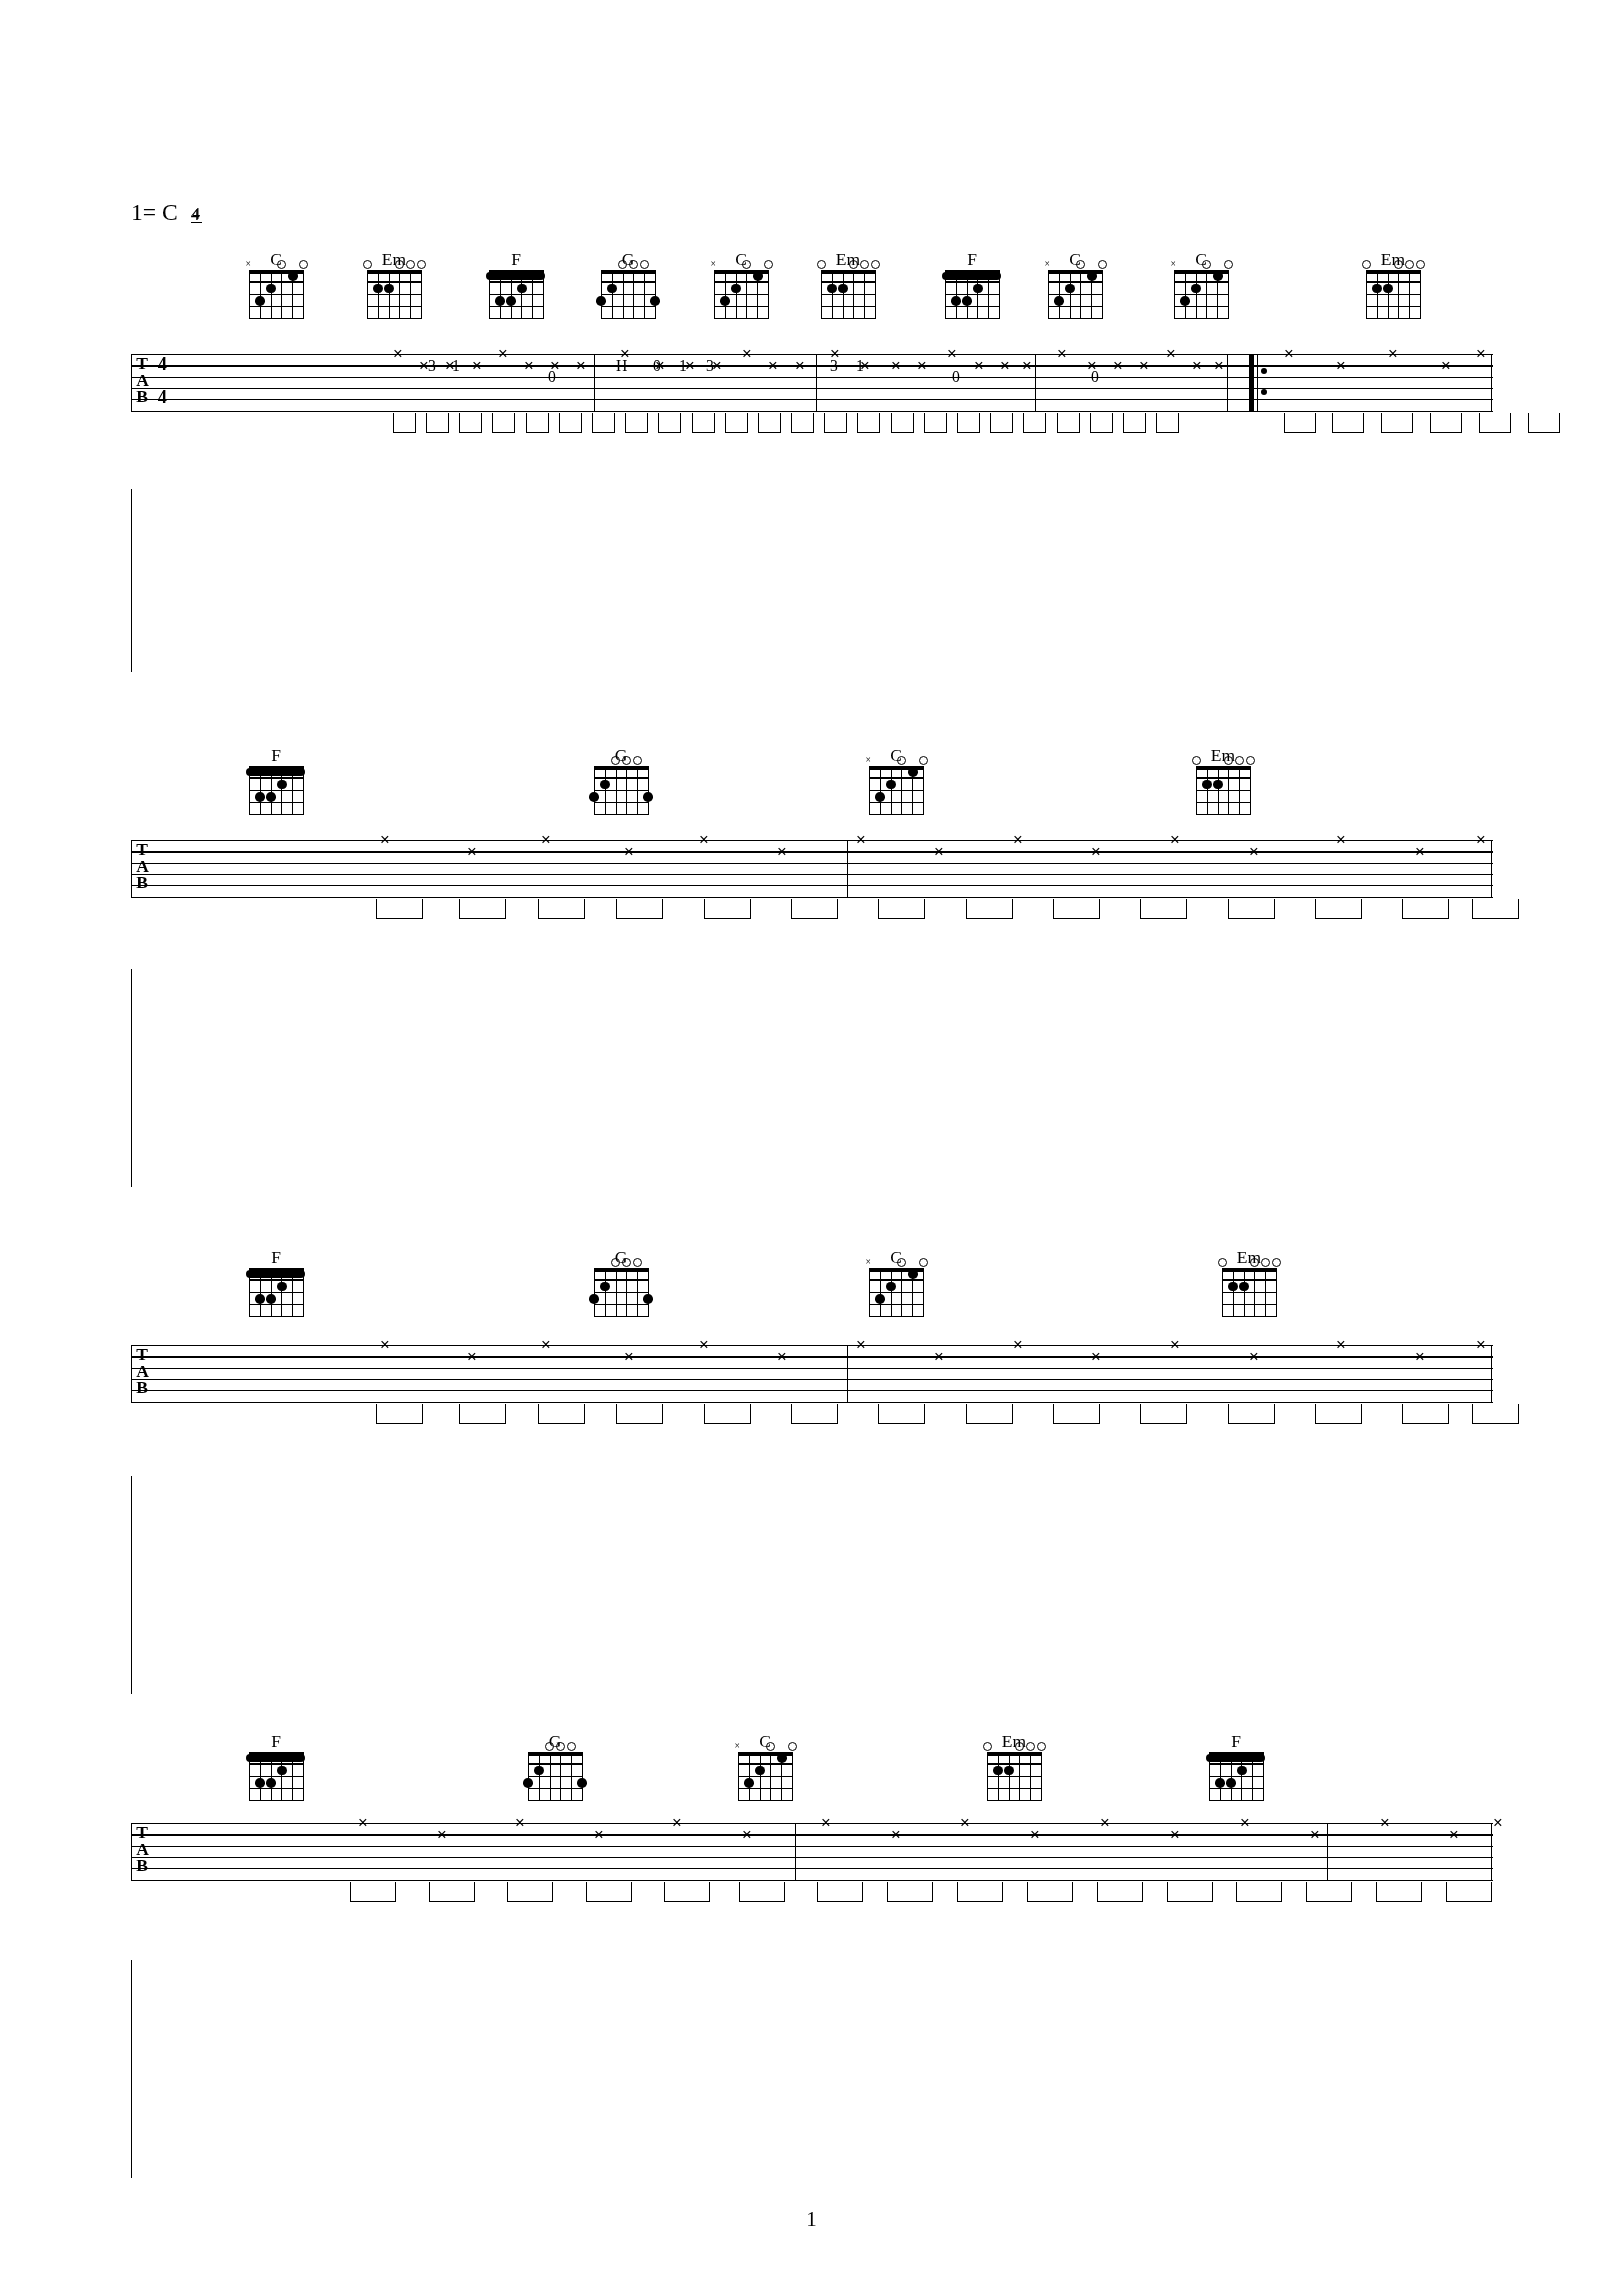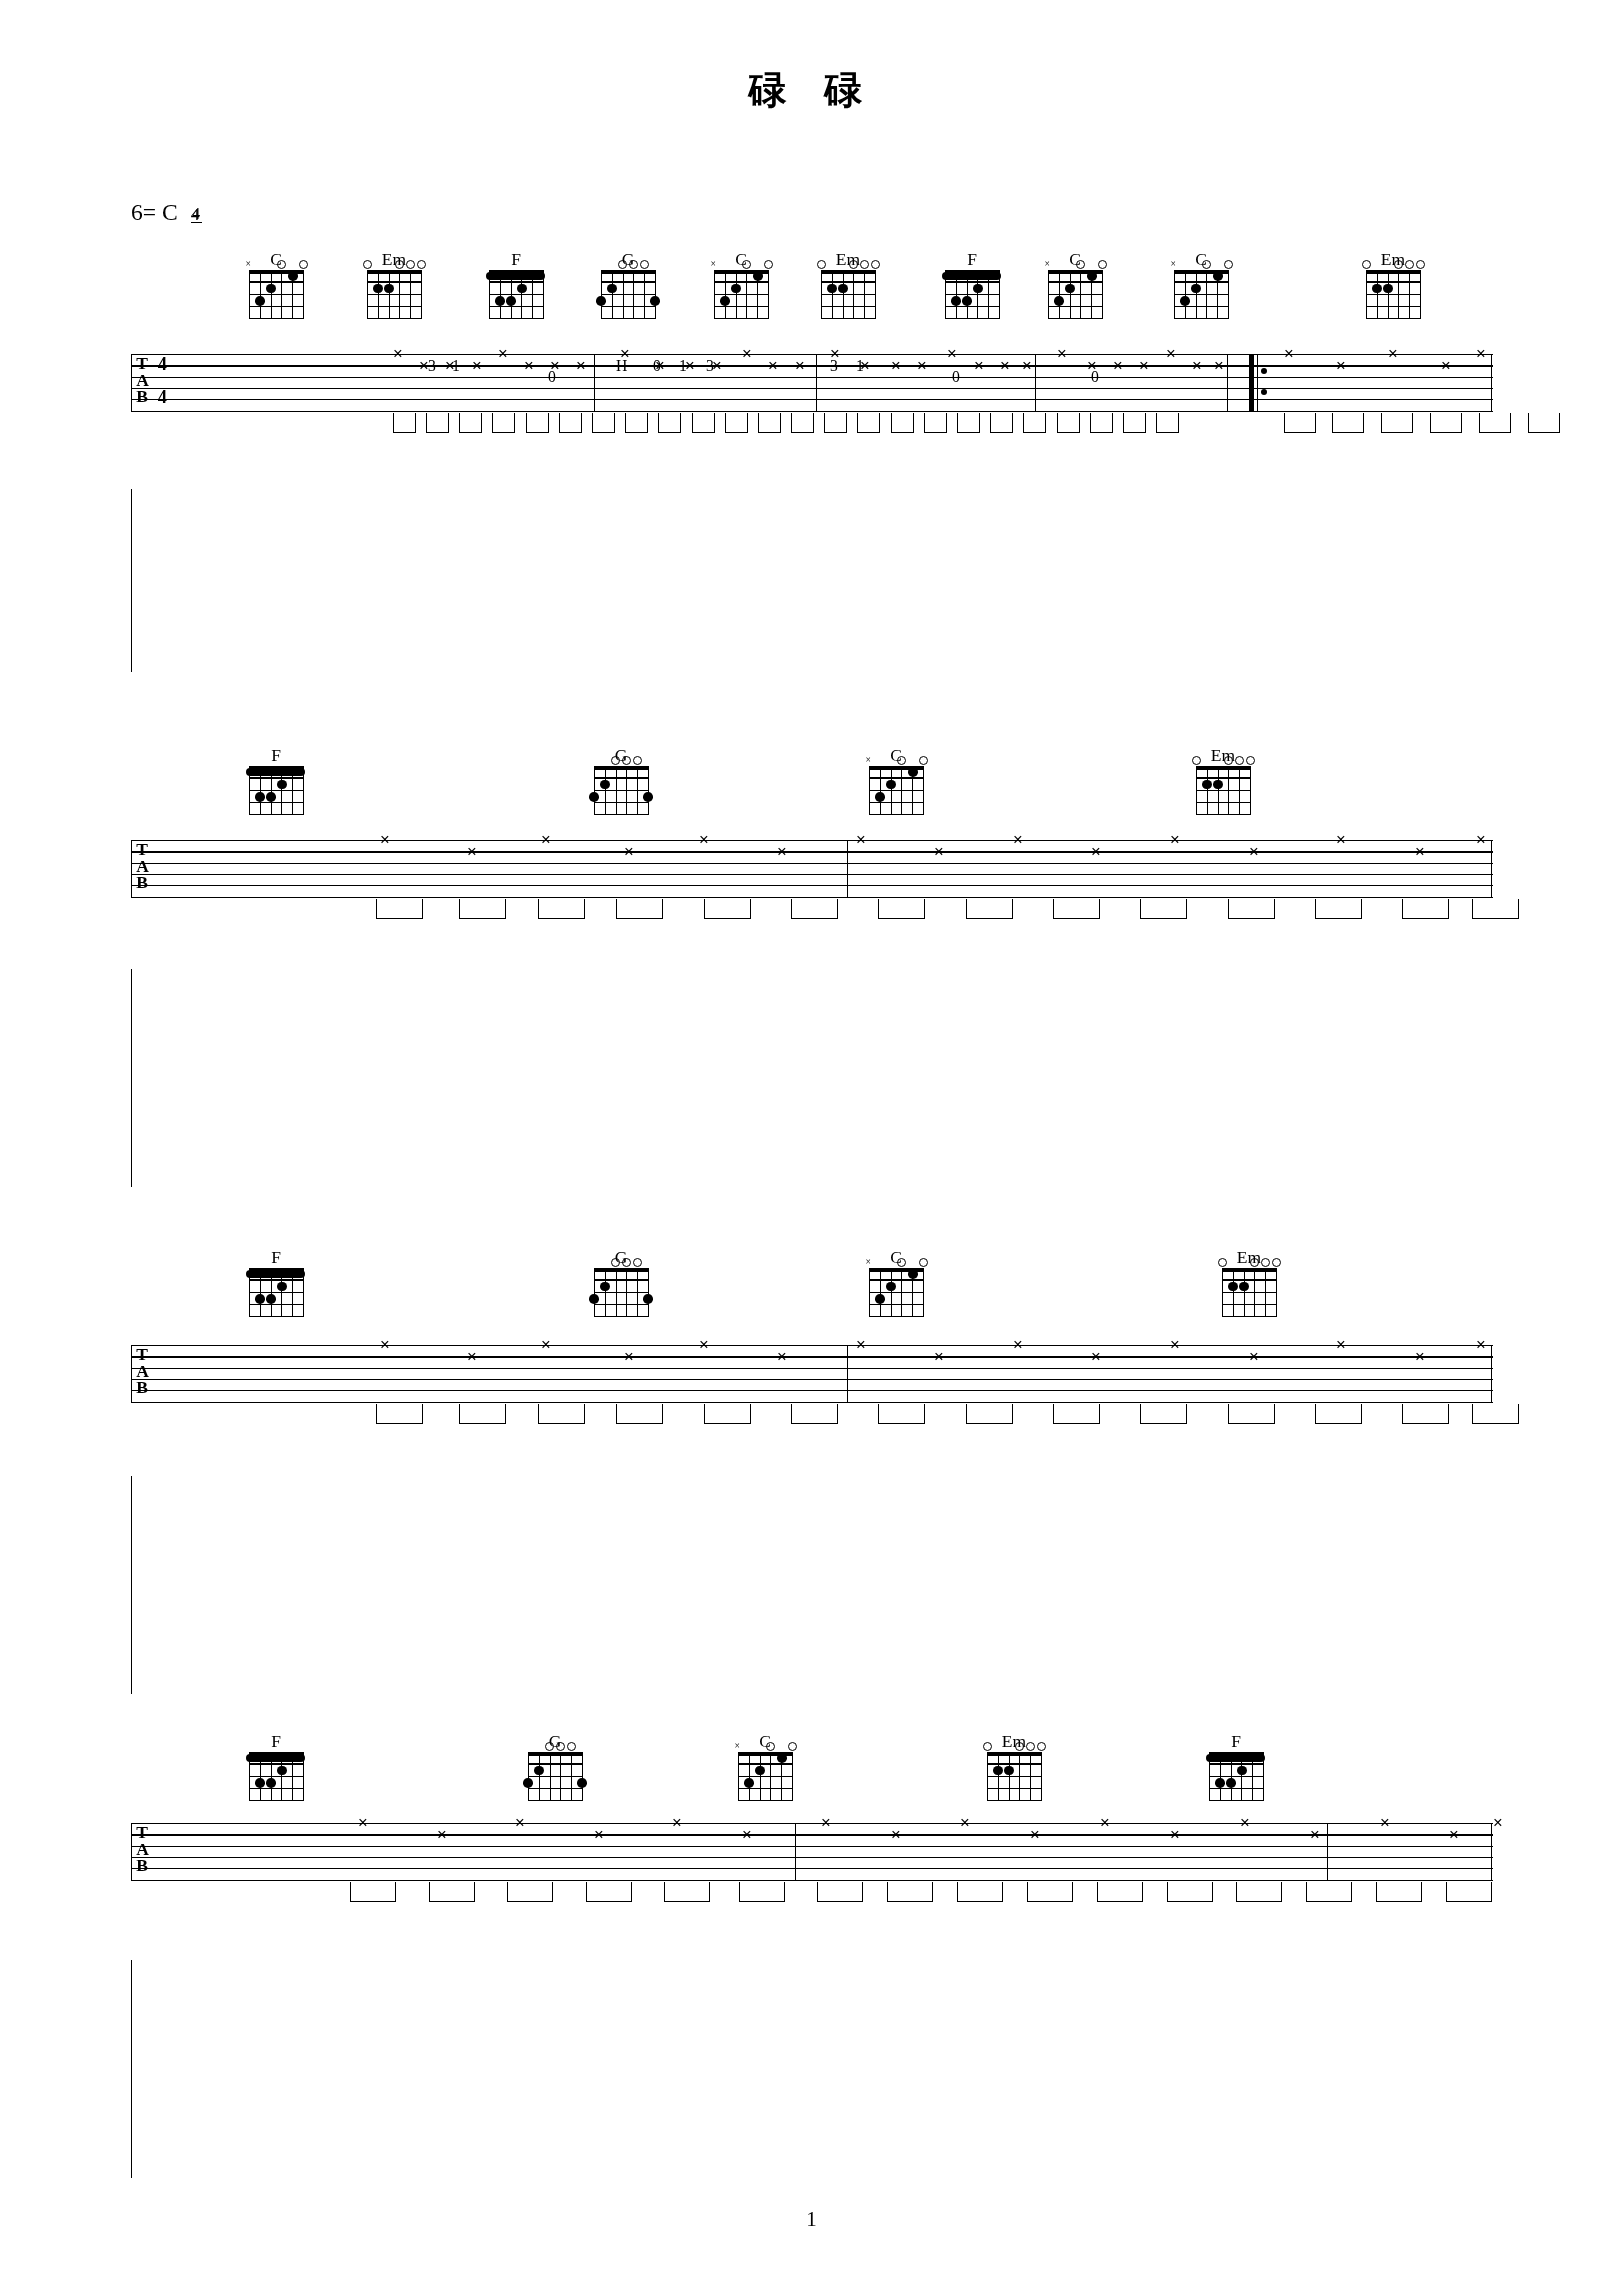--- a/index.html
+++ b/index.html
@@ -45,24 +45,23 @@
   
   .nline{position:absolute;white-space:pre;font-family:"Liberation Serif",serif;font-size:23.6px;letter-spacing:0px;}
   .lline{position:absolute;white-space:pre;font-family:"DejaVu Sans",sans-serif;font-size:21px;}
   .lbar{position:absolute;width:1.4px;background:#000;}
 </style>
 </head>
 <body>
 
 <div class="page">
 
-  <div class="title">碌 碌</div>
 
   <div class="keysig">
-    <span>6= C</span>
+    <span>1= C</span>
     <span class="frac">
       <span class="num">4</span>
       <span>4</span>
     </span>
   </div>
 
   <div class="pagenum">1</div>
 
   <div id="chords1">
       <div class="chord" style="left: 249px; top: 251px; width: 54px;">

